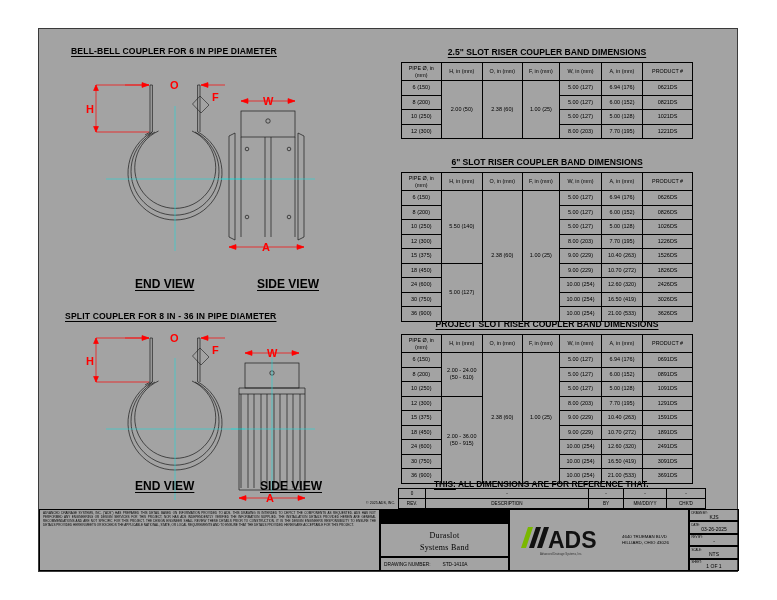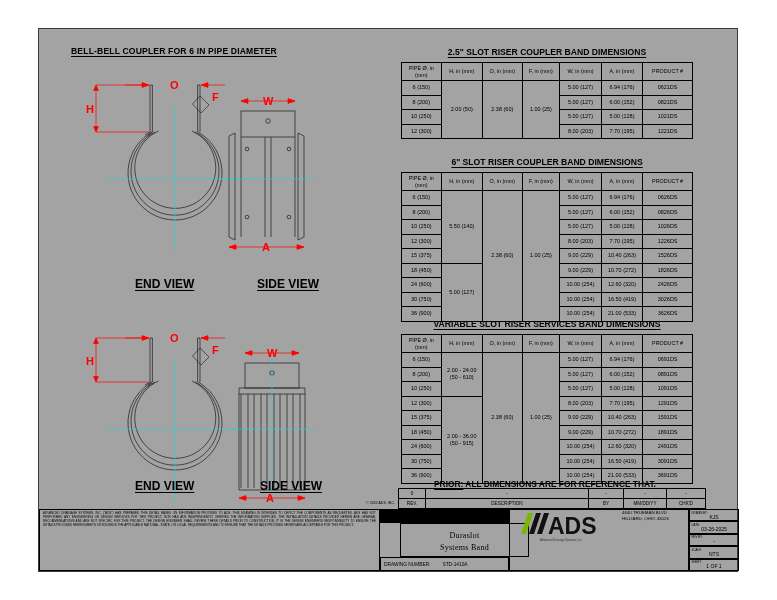--- a/index.html
+++ b/index.html
@@ -42,21 +42,21 @@
   .disc{font-size:3.05px;line-height:1.28;text-align:justify;padding:2px 3px;
         box-sizing:border-box;}
   .blackbar{background:#000;}
   .dt-name{font-family:"Liberation Serif",serif;font-size:8px;text-align:center;
            line-height:1.45;letter-spacing:.3px;}
   .dnum{font-size:4.8px;display:flex;align-items:center;height:100%;padding-left:3px;}
   .dnum .v{margin-left:12px;font-weight:normal;}
   .addr{font-size:4.4px;line-height:1.45;}
   .rt-lbl{font-size:2.9px;position:absolute;left:1.5px;top:.6px;}
   .rt-val{font-size:5px;text-align:center;padding-top:3.6px;}
-  .logo-wrap{display:flex;align-items:flex-start;}
+  .logo-wrap{display:flex;align-items:center;}
   .copy{font-size:3.6px;}
 </style>
 </head>
 <body>
 
 <div id="sheet">
 
   <div class="ttl" style="left:32px;top:17px;">BELL-BELL COUPLER FOR 6 IN PIPE DIAMETER</div>
 
   <div class="dwg" style="left:10px;top:30px;">
@@ -119,20 +119,21 @@
         <polygon points="180,188 187,185.6 187,190.4"></polygon>
         <polygon points="255,188 248,185.6 248,190.4"></polygon>
       </g>
       <text x="214" y="46" fill="#ff0000" font-size="11" font-weight="bold" font-family="Liberation Sans, sans-serif">W</text>
       <text x="213" y="192" fill="#ff0000" font-size="11" font-weight="bold" font-family="Liberation Sans, sans-serif">A</text>
     </svg>
   </div>
   <div class="viewlbl" style="left:96px;top:248px;">END VIEW</div>
   <div class="viewlbl" style="left:218px;top:248px;">SIDE VIEW</div>
 
+  <div class="ttl" style="left:26px;top:282px;">SPLIT COUPLER FOR 8 IN - 36 IN PIPE DIAMETER</div>
 
   <div class="dwg" style="left:10px;top:293px;">
     <svg width="350" height="185" viewBox="0 0 350 185">
       <g stroke="#1a1a1a" stroke-width="0.7" fill="none">
         <path d="M103 60 A47 47 0 1 0 149 60"></path>
         <path d="M106 60 A44 44 0 1 0 146 60"></path>
         <path d="M109.5 59 A40.5 40.5 0 1 0 143 59"></path>
         <path d="M101 60 L101 16 L103.4 16 L103.4 60"></path>
         <path d="M148.6 60 L148.6 16 L151 16 L151 60"></path>
         <path d="M101 60 L96 63 M103.4 60 L98.5 64"></path>
@@ -307,21 +308,21 @@
           <td>36 (900)</td>
           <td>10.00 (254)</td>
           <td>21.00 (533)</td>
           <td>3626DS</td>
         </tr>
       </tbody>
     </table>
   </div>
 
   <div class="tblwrap" style="left:362px;top:290px;width:292px;">
-    <div class="tbltitle">VARIABLE SLOT RISER SERVICES BAND DIMENSIONS</div>
+    <div class="tbltitle">PROJECT SLOT RISER COUPLER BAND DIMENSIONS</div>
     <table class="dim">
       <thead>
           <tr>
         <th class="c1">PIPE Ø, in (mm)</th>
         <th class="c2">H, in (mm)</th>
         <th class="c3">O, in (mm)</th>
         <th class="c4">F, in (mm)</th>
         <th class="c5">W, in (mm)</th>
         <th class="c6">A, in (mm)</th>
         <th class="c7">PRODUCT #</th>
@@ -386,21 +387,21 @@
           <td>36 (900)</td>
           <td>10.00 (254)</td>
           <td>21.00 (533)</td>
           <td>3691DS</td>
         </tr>
       </tbody>
     </table>
   </div>
 
   <div class="note" style="left:395px;top:450px;">
-    <u>PRIOR:</u><span> ALL DIMENSIONS ARE FOR REFERENCE THAT.</span>
+    <u>THIS:</u><span> ALL DIMENSIONS ARE FOR REFERENCE THAT.</span>
   </div>
 
   <div id="titleblock">
 
     <div class="tb-abs" style="left:359px;bottom:62px;width:339px;">
       <table class="rev" style="width:339px;">
         <tbody>
             <tr>
           <td style="width:26px">0</td>
           <td style="width:162px">-</td>
@@ -418,21 +419,21 @@
           <td style="border:none"></td>
         </tr>
       </tbody>
         </table>
     </div>
     <div class="tb-abs copy" style="left:327px;bottom:66px;">© 2025 ADS, INC.</div>
 
     <div class="tb-abs bx disc" style="left:0px;bottom:0px;width:341px;height:62px;">ADVANCED DRAINAGE SYSTEMS, INC. ("ADS") HAS PREPARED THIS DETAIL BASED ON INFORMATION PROVIDED TO ADS.  THIS DRAWING IS INTENDED TO DEPICT THE COMPONENTS AS REQUESTED.  ADS HAS NOT PERFORMED ANY ENGINEERING OR DESIGN SERVICES FOR THIS PROJECT, NOR HAS ADS INDEPENDENTLY VERIFIED THE INFORMATION SUPPLIED.  THE INSTALLATION DETAILS PROVIDED HEREIN ARE GENERAL RECOMMENDATIONS AND ARE NOT SPECIFIC FOR THIS PROJECT.  THE DESIGN ENGINEER SHALL REVIEW THESE DETAILS PRIOR TO CONSTRUCTION.  IT IS THE DESIGN ENGINEERS RESPONSIBILITY TO ENSURE THE DETAILS PROVIDED HEREIN MEETS OR EXCEEDS THE APPLICABLE NATIONAL, STATE, OR LOCAL REQUIREMENTS AND TO ENSURE THAT THE DETAILS PROVIDED HEREIN ARE ACCEPTABLE FOR THIS PROJECT.</div>
 
     <div class="tb-abs bx blackbar" style="left:341px;bottom:48px;width:129px;height:14px;"></div>
-    <div class="tb-abs bx" style="left:341px;bottom:14px;width:129px;height:34px;padding-top:6px;margin-left:20px;">
+    <div class="tb-abs bx" style="left:341px;bottom:14px;width:129px;height:34px;padding-top:6px;">
       <div class="dt-name">Duraslot</div>
       <div class="dt-name">Systems Band</div>
     </div>
     <div class="tb-abs bx" style="left:341px;bottom:0px;width:129px;height:14px;">
       <div class="dnum">
         <span>DRAWING NUMBER:</span>
         <span class="v">STD-1410A</span>
       </div>
     </div>
 

